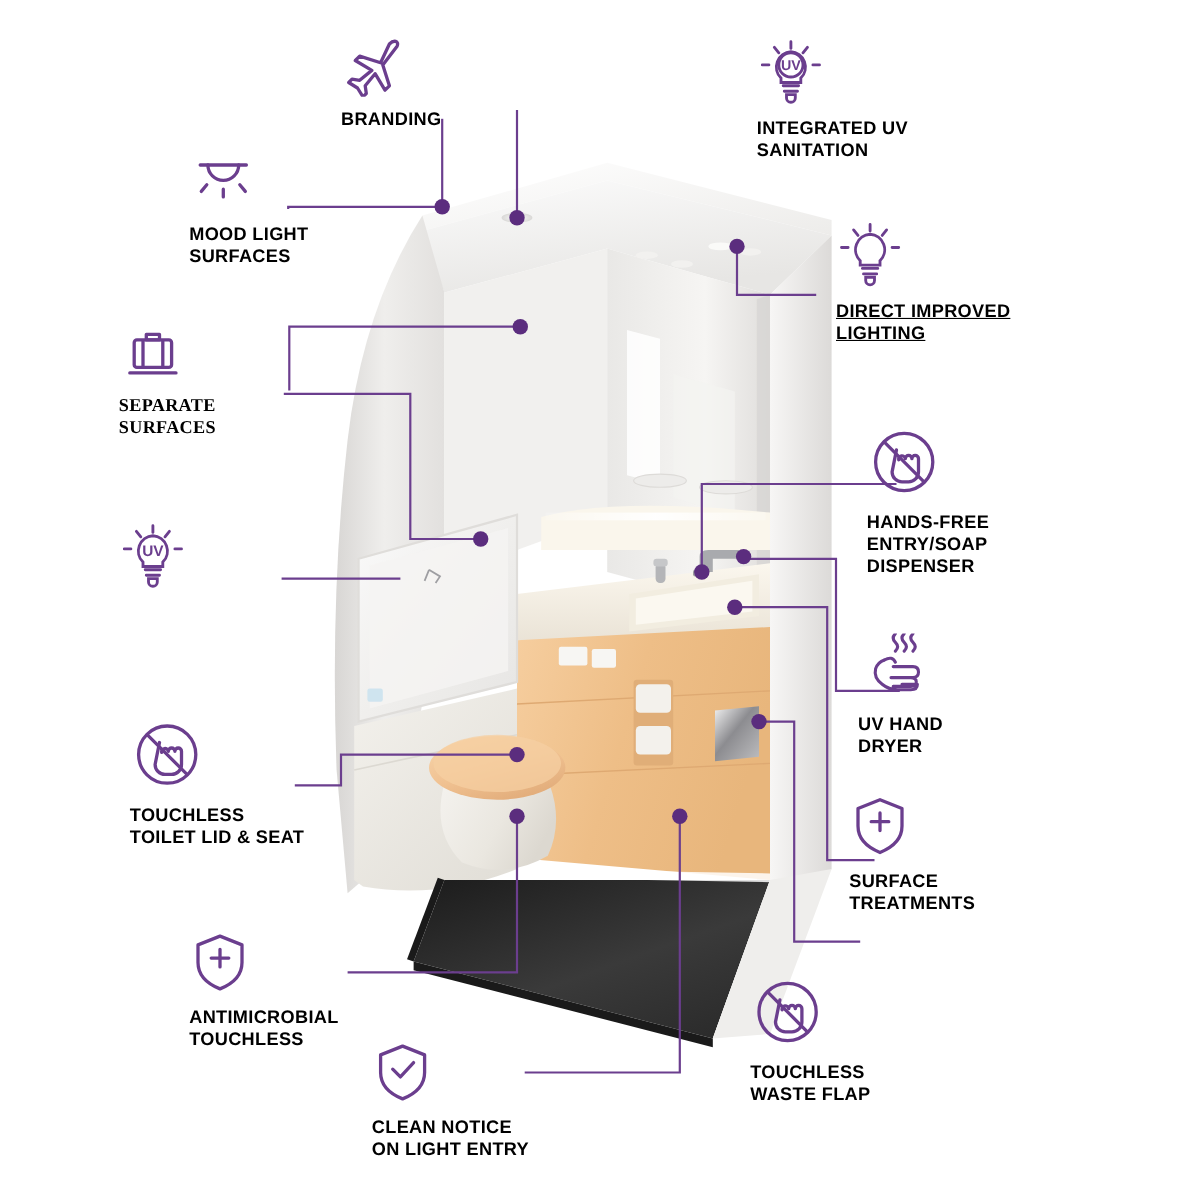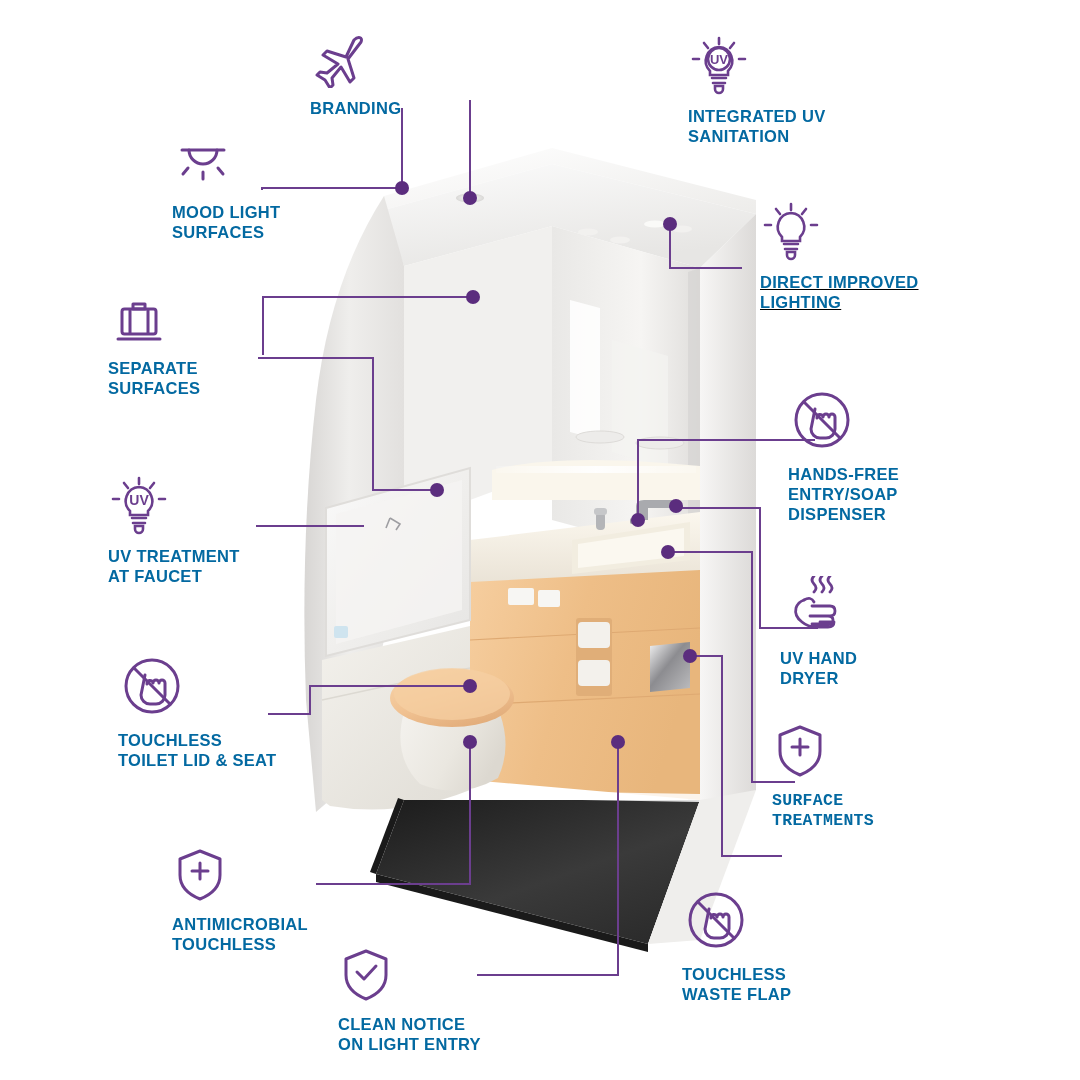--- a/index.html
+++ b/index.html
@@ -4,21 +4,21 @@
 <style>
   html,body{margin:0;padding:0;background:#ffffff;}
   body{width:1080px;height:1080px;position:relative;overflow:hidden;
        font-family:"Liberation Sans","DejaVu Sans",sans-serif;}
   #stage{position:absolute;inset:0;width:1080px;height:1080px;}
   svg.layer{position:absolute;left:0;top:0;width:1080px;height:1080px;overflow:visible;}
   #lines{z-index:2;}
   #scene{z-index:1;}
   .callout{position:absolute;z-index:3;text-align:left;}
   .callout .ico{display:block;margin:0 auto 6px auto;}
-  .callout .lbl{color:#0369a1;font-weight:bold;font-size:16.5px;line-height:1.22;
+  .callout .lbl{color:#000000;font-weight:bold;font-size:16.5px;line-height:1.22;
                 letter-spacing:.3px;white-space:pre-line;}
 </style>
 </head>
 <body>
 
 <div id="stage">
 
   <svg id="scene" class="layer" viewBox="0 0 1080 1080">
     <defs>
       <linearGradient id="gLeftShell" x1="0" y1="0" x2="1" y2="0">
@@ -263,21 +263,21 @@
           <path d="M31,13 a14,14 0 0 1 9,24 v4 h-18 v-4 a14,14 0 0 1 9,-24 Z"></path>
           <path d="M24,44 h14 M25,49 h12"></path>
           <path d="M27,52 h8 v3 a4,4 0 0 1 -8,0 Z"></path>
         </g>
       </svg>
     </span>
     <span class="lbl">DIRECT IMPROVED
 LIGHTING</span>
   </div>
 
-  <div class="callout" style="left:108px;top:296px;width:180px;">
+  <div class="callout" style="left:108px;top:296px;width:180px;font-family:Liberation Serif, serif;">
     <span class="ico">
       <svg width="62" height="52" viewBox="0 0 62 52">
         <g fill="none" stroke="#6B3E8E" stroke-width="3" stroke-linejoin="round">
           <path d="M25,8 h12 v5 h-12 Z"></path>
           <rect x="14" y="13" width="34" height="25" rx="2.5"></rect>
           <path d="M22,13 v25 M40,13 v25"></path>
           <path d="M10,43 h42" stroke-linecap="round"></path>
         </g>
       </svg>
     </span>
@@ -307,22 +307,20 @@
       <svg width="62" height="62" viewBox="0 0 62 62">
         <g fill="none" stroke="#6B3E8E" stroke-width="2.6" stroke-linecap="round">
           <path d="M31,4 v6 M16,9 l4,5 M46,9 l-4,5 M5,25 h6 M57,25 h-6"></path>
           <path d="M31,13 a14,14 0 0 1 9,24 v4 h-18 v-4 a14,14 0 0 1 9,-24 Z"></path>
           <path d="M24,44 h14 M25,49 h12"></path>
           <path d="M27,52 h8 v3 a4,4 0 0 1 -8,0 Z"></path>
         </g>
         <text x="31" y="31" text-anchor="middle" font-family="Liberation Sans, sans-serif" font-size="14" font-weight="bold" fill="#6B3E8E">UV</text>
       </svg>
     </span>
-    <span class="lbl">UV TREATMENT
-AT FAUCET</span>
   </div>
 
   <div class="callout" style="left:780px;top:576px;width:196px;">
     <span class="ico">
       <svg width="68" height="62" viewBox="0 0 68 62">
         <g fill="none" stroke="#6B3E8E" stroke-width="2.8" stroke-linecap="round" stroke-linejoin="round">
           <path d="M34,16 q4,-4 0,-8 q-4,-4 0,-8 M42,16 q4,-4 0,-8 q-4,-4 0,-8 M50,16 q4,-4 0,-8 q-4,-4 0,-8"></path>
           <path d="M24,24 q-6,2 -8,8 q-2,8 6,14 q6,5 14,5 h12 q6,0 6,-5 h-14
                    M32,30 h18 q5,0 5,5 t-5,5 h-16
                    M30,40 h18 q5,0 5,4 t-5,4 h-16"></path>
@@ -343,21 +341,21 @@
           <path d="M27,23 l-4,20 a9,9 0 0 0 9,9 h6 a9,9 0 0 0 9,-9 l0,-12
                    a3,3 0 0 0 -6,0 M41,31 a3,3 0 0 1 6,0 l0,7
                    M35,31 a3,3 0 0 1 6,0 M29,32 a3,3 0 0 1 6,-1"></path>
         </g>
       </svg>
     </span>
     <span class="lbl">TOUCHLESS
 TOILET LID &amp; SEAT</span>
   </div>
 
-  <div class="callout" style="left:772px;top:722px;width:200px;font-family:Liberation Mono, monospace;">
+  <div class="callout" style="left:772px;top:722px;width:200px;">
     <span class="ico">
       <svg width="56" height="58" viewBox="0 0 56 58">
         <g fill="none" stroke="#6B3E8E" stroke-width="3" stroke-linejoin="round" stroke-linecap="round">
           <path d="M28,5 L48,13 v16 q0,16 -20,24 Q8,45 8,29 V13 Z"></path>
           <path d="M28,17 v16 M20,25 h16"></path>
         </g>
       </svg>
     </span>
     <span class="lbl">SURFACE
 TREATMENTS</span>

